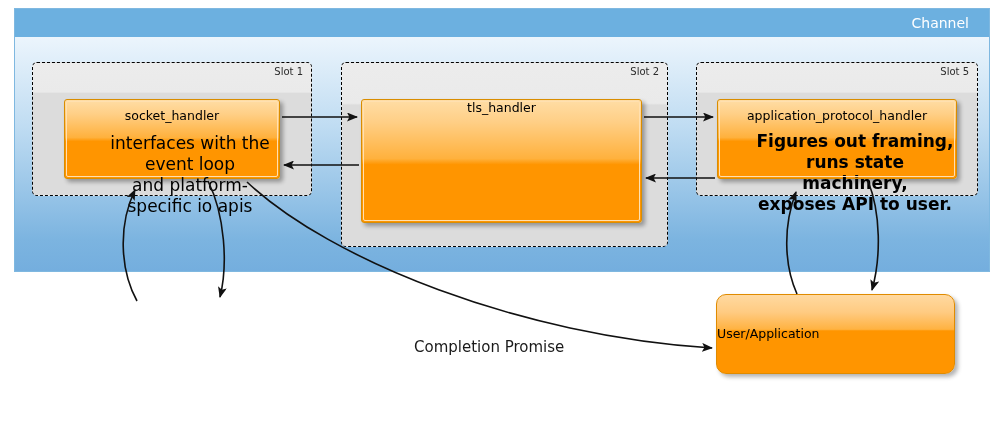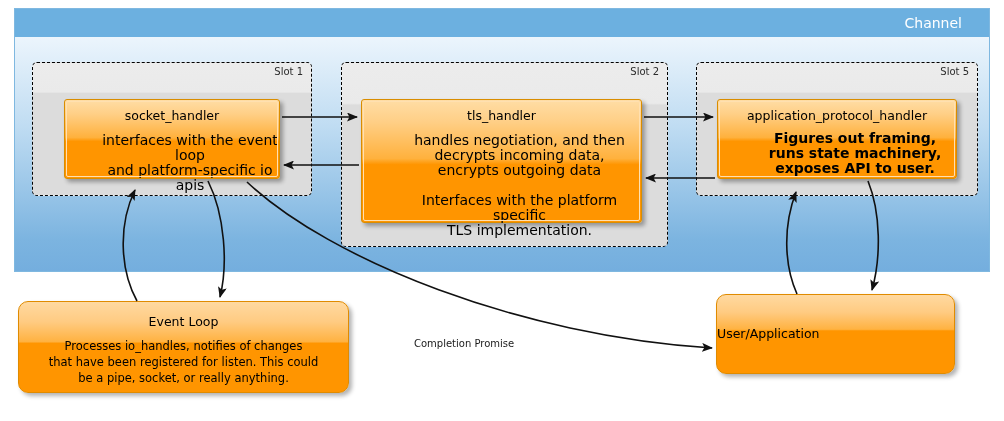--- a/index.html
+++ b/index.html
@@ -34,21 +34,21 @@
     left: 0;
     top: 0;
     width: 100%;
     height: 28px;
     box-sizing: border-box;
     background: #6cb0e0;
     color: #ffffff;
     font-size: 14px;
     text-align: right;
     line-height: 28px;
-    padding-right: 27px;
+    padding-right: 20px;
   }
 
   
   .slot {
     position: absolute;
     box-sizing: border-box;
     border: 1px dashed #000000;
     border-radius: 5px;
     background: linear-gradient(to bottom, #ececec 0%, #eaeaea 22%, #dcdcdc 23%, #dcdcdc 100%);
   }
@@ -86,22 +86,22 @@
     border: 1px solid #ffe0b0;
     border-radius: 2px;
     pointer-events: none;
   }
   .obox .title {
     font-size: 12.5px;
     line-height: 16px;
     display: block;
   }
   .obox .body {
-    font-size: 14px;
-    line-height: 15px;
+    font-size: 17px;
+    line-height: 21px;
     display: block;
     white-space: pre-line;
     margin-left: 36px;
   }
 
   
   .actor {
     position: absolute;
     box-sizing: border-box;
     border: 1px solid #e08b00;
@@ -113,21 +113,21 @@
         #ff9500 46%,
         #ff9500 100%);
     box-shadow: 3px 3px 4px rgba(0,0,0,0.30);
     text-align: center;
     color: #000000;
   }
 
   
   .edge-label {
     position: absolute;
-    font-size: 10px;
+    font-size: 15px;
     color: #1a1a1a;
     white-space: nowrap;
   }
 
   
   #arrows {
     position: absolute;
     left: 0;
     top: 0;
     width: 1004px;
@@ -149,46 +149,34 @@
   </div>
   <div class="obox" style="left:64px; top:99px; width:216px; height:80px; padding-top:8px;">
     <span class="title">socket_handler</span>
     <span class="body" style="margin-top:9px;">interfaces with the event loop
 and platform-specific io apis</span>
   </div>
 
   <div class="slot" style="left:341px; top:62px; width:327px; height:185px;">
     <div class="slot-title">Slot 2</div>
   </div>
-  <div class="obox" style="left:361px; top:99px; width:281px; height:124px; padding-top:8px;">
+  <div class="obox" style="left:361px; top:99px; width:281px; height:124px; ">
     <span class="title">tls_handler</span>
-    <span class="body" style="margin-top:9px;">handles negotiation, and then
-decrypts incoming data,
-encrypts outgoing data
-
-Interfaces with the platform specific
-TLS implementation.</span>
   </div>
 
   <div class="slot" style="left:696px; top:62px; width:282px; height:134px;">
     <div class="slot-title">Slot 5</div>
   </div>
   <div class="obox" style="left:717px; top:99px; width:240px; height:80px; padding-top:8px;">
     <span class="title">application_protocol_handler</span>
     <span class="body" style="margin-top:7px;font-weight:bold;">Figures out framing,
 runs state machinery,
 exposes API to user.</span>
   </div>
 
-  <div class="actor" style="left:18px; top:301px; width:331px; height:92px; padding-top:12px;">
-    <span class="title" style="font-size:12.5px; line-height:16px; display:block;">Event Loop</span>
-    <span class="body" style="font-size:11.5px; line-height:16px; display:block; white-space:pre-line; margin-top:8px;">Processes io_handles, notifies of changes
-that have been registered for listen. This could
-be a pipe, socket, or really anything.</span>
-  </div>
 
   <div class="actor" style="left:716px; top:294px; width:239px; height:80px; display:flex; align-items:center; justify-content:flex-start;">
     <span class="title" style="font-size:12.5px; line-height:16px; display:block;">User/Application</span>
   </div>
 
   <div class="edge-label" style="left:414px; top:338px;">Completion Promise</div>
 
   <svg id="arrows" viewBox="0 0 1004 421" xmlns="http://www.w3.org/2000/svg">
     <defs>
       <marker id="ah" markerWidth="11" markerHeight="9" refX="10" refY="4.5" orient="auto" markerUnits="userSpaceOnUse">

